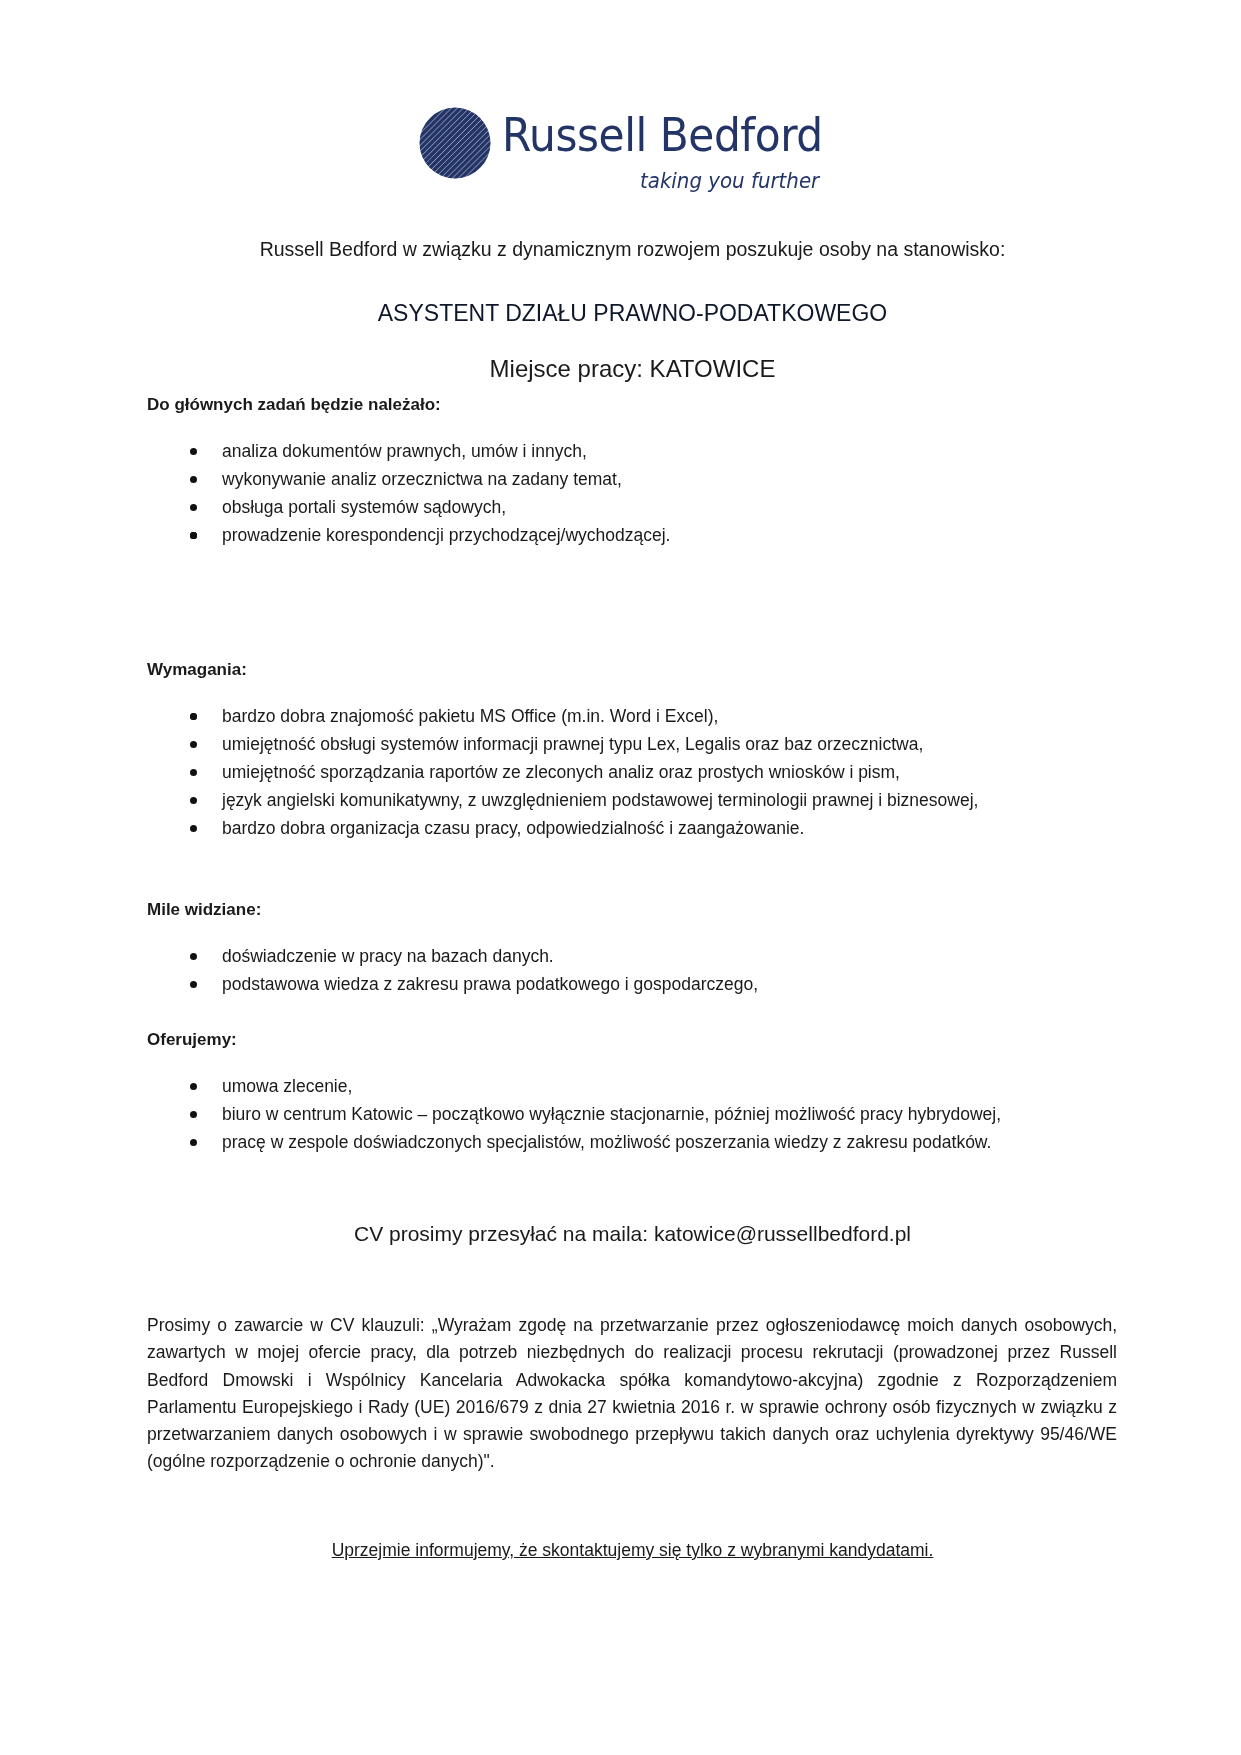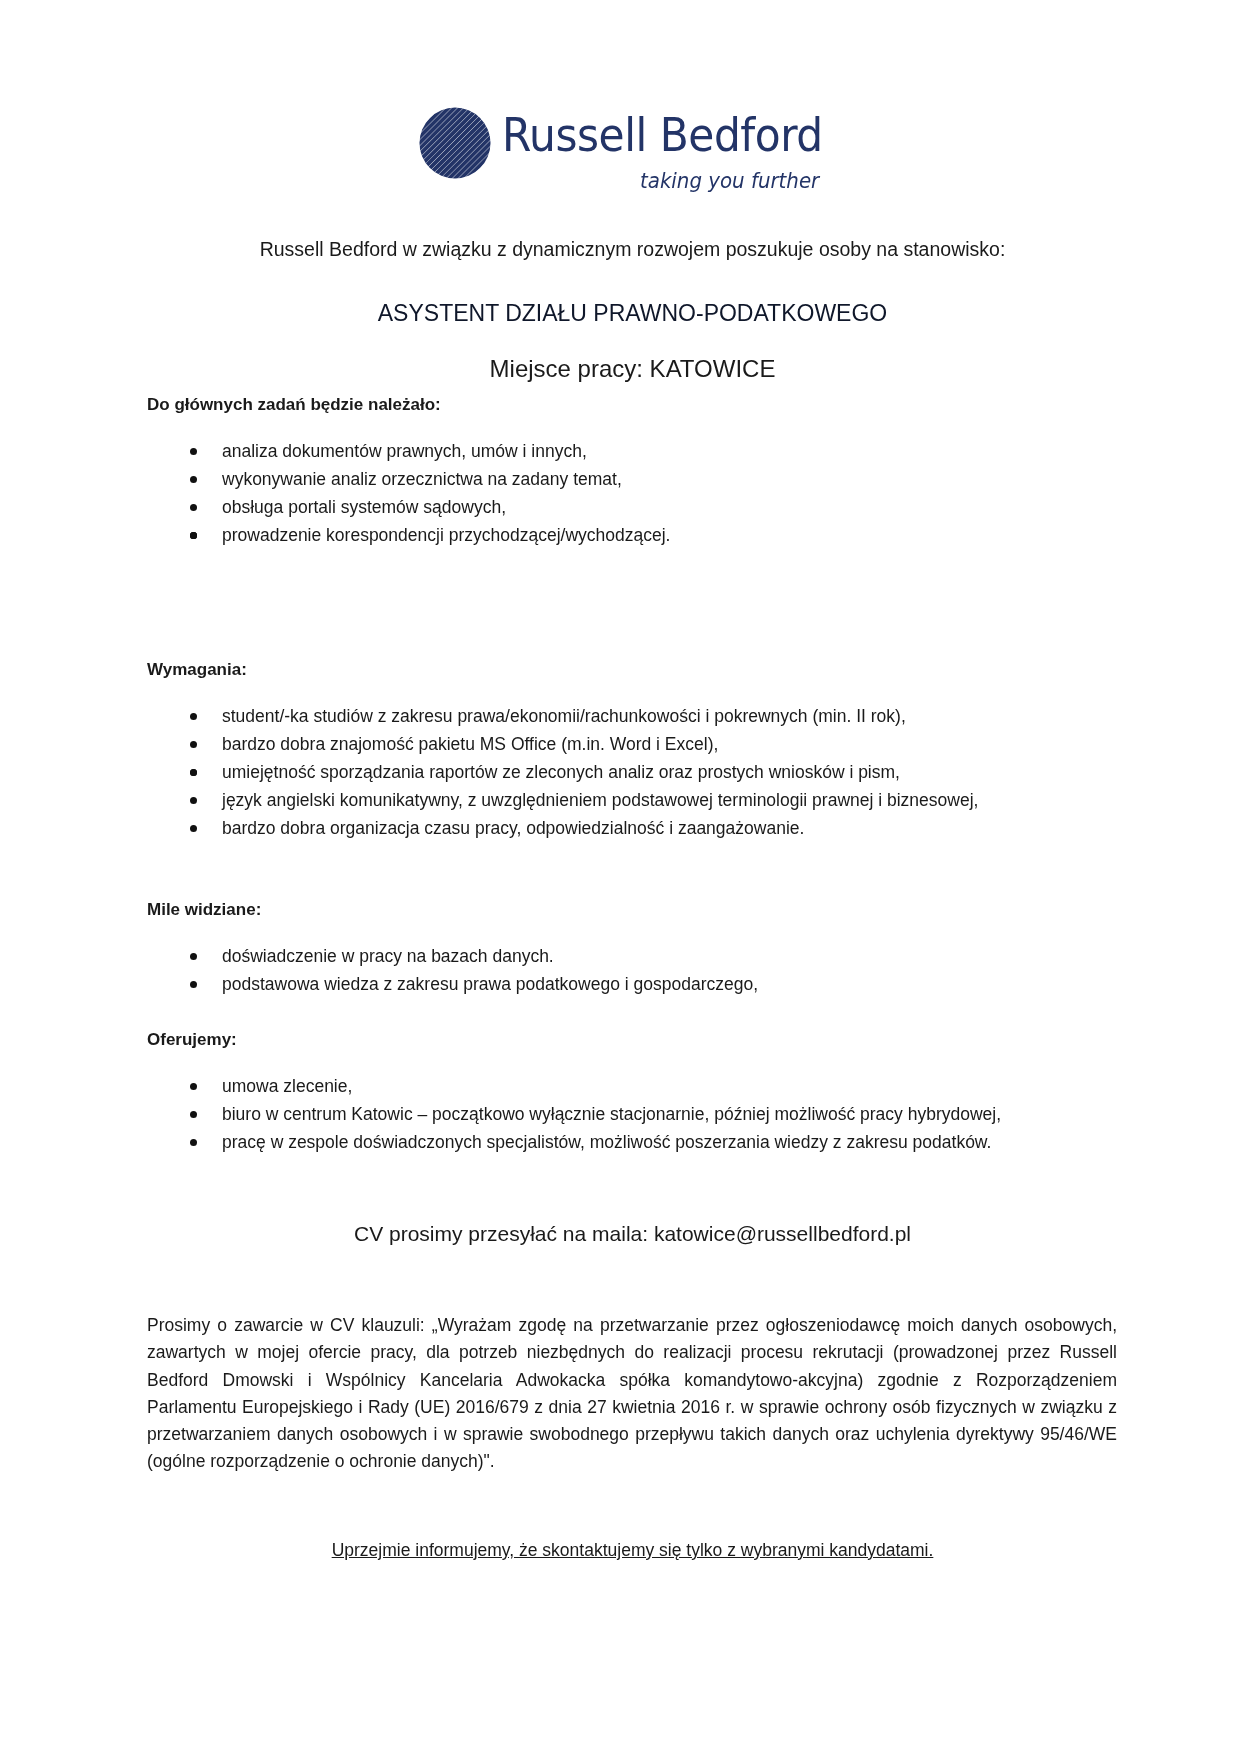--- a/index.html
+++ b/index.html
@@ -99,23 +99,23 @@
     <li><span class="dot"></span><span>analiza dokumentów prawnych, umów i innych,</span></li>
     <li><span class="dot"></span><span>wykonywanie analiz orzecznictwa na zadany temat,</span></li>
     <li><span class="dot"></span><span>obsługa portali systemów sądowych,</span></li>
     <li><span class="dot"></span></li>
     <li><span class="dot"></span></li>
     <li><span class="dot"></span><span>prowadzenie korespondencji przychodzącej/wychodzącej.</span></li>
   </ul>
 
 <div class="section-head" style="top:660px">Wymagania:</div>
 <ul class="bullets" style="top:702px">
-    <li><span class="dot"></span><span>student/-ka studiów z zakresu prawa/ekonomii/rachunkowości i pokrewnych (min. II rok),</span></li>
+    <li><span class="dot"></span></li>
     <li><span class="dot"></span><span>bardzo dobra znajomość pakietu MS Office (m.in. Word i Excel),</span></li>
-    <li><span class="dot"></span></li>
+    <li><span class="dot"></span><span>umiejętność obsługi systemów informacji prawnej typu Lex, Legalis oraz baz orzecznictwa,</span></li>
     <li><span class="dot"></span><span>umiejętność sporządzania raportów ze zleconych analiz oraz prostych wniosków i pism,</span></li>
     <li><span class="dot"></span><span>język angielski komunikatywny, z uwzględnieniem podstawowej terminologii prawnej i biznesowej,</span></li>
     <li><span class="dot"></span><span>bardzo dobra organizacja czasu pracy, odpowiedzialność i zaangażowanie.</span></li>
   </ul>
 
 <div class="section-head" style="top:900px">Mile widziane:</div>
 <ul class="bullets" style="top:942px">
     <li><span class="dot"></span><span>doświadczenie w pracy na bazach danych.</span></li>
     <li><span class="dot"></span><span>podstawowa wiedza z zakresu prawa podatkowego i gospodarczego,</span></li>
   </ul>

